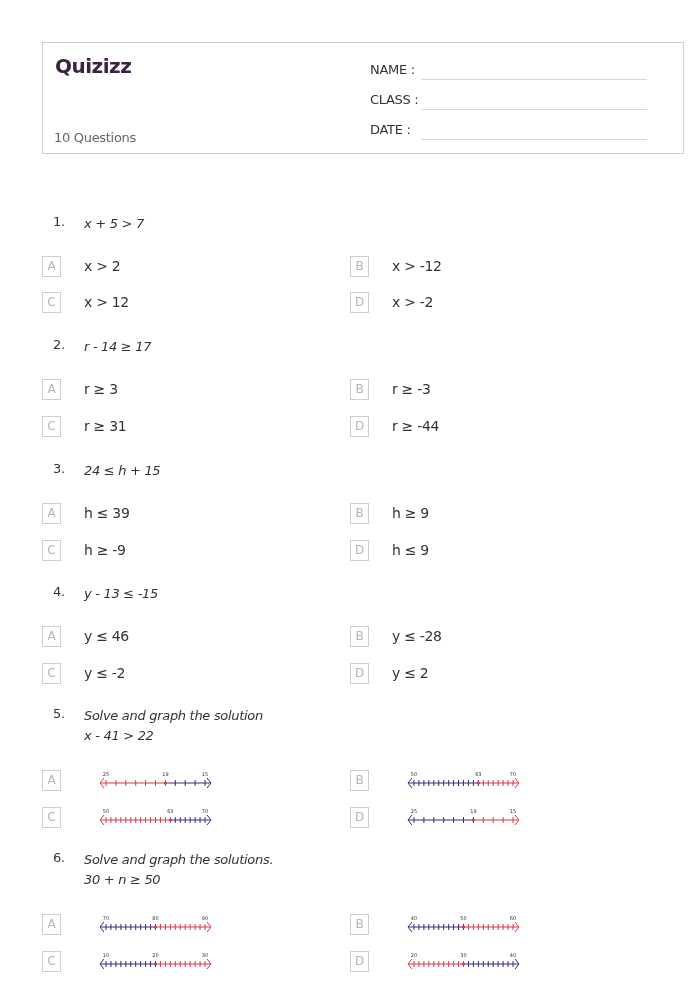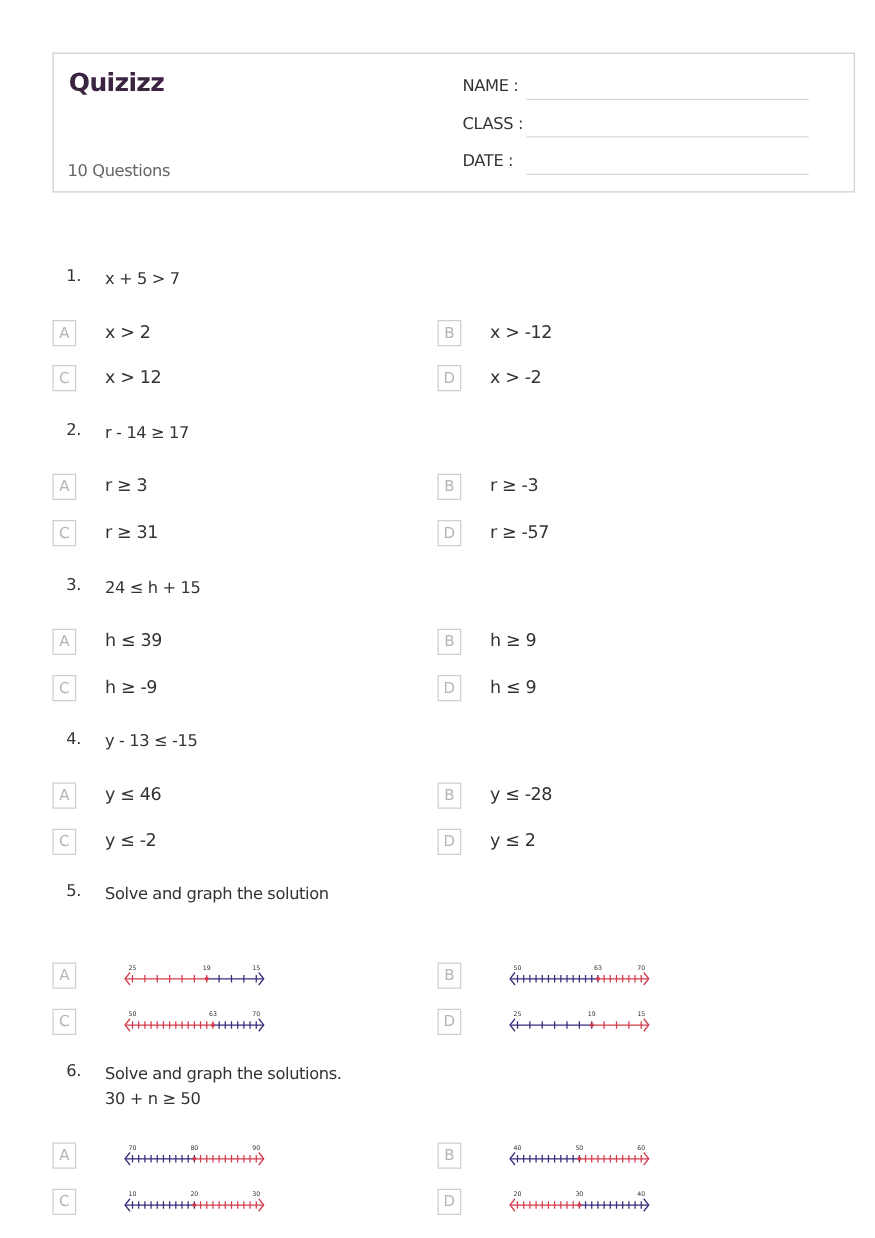--- a/index.html
+++ b/index.html
@@ -27,21 +27,21 @@
       position: absolute; left: 327px; font-size: 13px; color: #333; letter-spacing: -0.3px;
     }
     .field-line {
       position: absolute; left: 378px; width: 226px; height: 0; border-bottom: 1px solid #d8d8d8;
     }
     .q {
       position: absolute; left: 53px; font-size: 13px; color: #333; letter-spacing: -0.3px;
     }
     .q .num { display: inline-block; width: 31px; }
     .q .text { display: inline-block; vertical-align: top; }
-    .q .text div { line-height: 20px; }
+    .q .text div { line-height: 20px; font-style: italic; }
     .opt { position: absolute; height: 22px; }
     .opt .letter {
       position: absolute; left: 0; top: 0; width: 19px; height: 21px;
       border: 1px solid #cfcfcf; box-sizing: border-box; color: #b5b5b5;
       font-size: 12px; text-align: center; line-height: 19px;
     }
     .opt .val {
       position: absolute; left: 42px; top: 2px; font-size: 14px; color: #333; white-space: nowrap;
       letter-spacing: -0.3px;
     }
@@ -93,21 +93,21 @@
 <div class="opt" style="left:350px;top:379px">
     <span class="letter">B</span>
     <span class="val">r ≥ -3</span>
   </div>
 <div class="opt" style="left:42px;top:416px">
     <span class="letter">C</span>
     <span class="val">r ≥ 31</span>
   </div>
 <div class="opt" style="left:350px;top:416px">
     <span class="letter">D</span>
-    <span class="val">r ≥ -57</span>
+    <span class="val">r ≥ -44</span>
   </div>
 
 <div class="q" style="top:461px">
   <span class="num">3.</span><span class="text"><div>24 ≤ h + 15</div></span>
 </div>
 <div class="opt" style="left:42px;top:503px">
     <span class="letter">A</span>
     <span class="val">h ≤ 39</span>
   </div>
 <div class="opt" style="left:350px;top:503px">
@@ -137,21 +137,21 @@
 <div class="opt" style="left:42px;top:663px">
     <span class="letter">C</span>
     <span class="val">y ≤ -2</span>
   </div>
 <div class="opt" style="left:350px;top:663px">
     <span class="letter">D</span>
     <span class="val">y ≤ 2</span>
   </div>
 
 <div class="q" style="top:706px">
-  <span class="num">5.</span><span class="text"><div>Solve and graph the solution</div></span>
+  <span class="num">5.</span><span class="text"><div>Solve and graph the solution</div><div>x - 41 &gt; 22</div></span>
 </div>
 <div class="opt" style="left:42px;top:770px">
     <span class="letter">A</span>
     <div class="nl">
       <svg width="115" height="30" viewBox="0 0 115 30" xmlns="http://www.w3.org/2000/svg">
         <line x1="2" y1="18" x2="67.4" y2="18" stroke="#d43a4a" stroke-width="1"></line>
         <line x1="67.4" y1="18" x2="113" y2="18" stroke="#3a2a7a" stroke-width="1"></line>
         <polyline points="6,13 2,18 6,23" fill="none" stroke="#d43a4a" stroke-width="1"></polyline>
         <polyline points="109,13 113,18 109,23" fill="none" stroke="#3a2a7a" stroke-width="1"></polyline>
         <line x1="8" y1="15" x2="8" y2="21" stroke="#d43a4a" stroke-width="1"></line>

